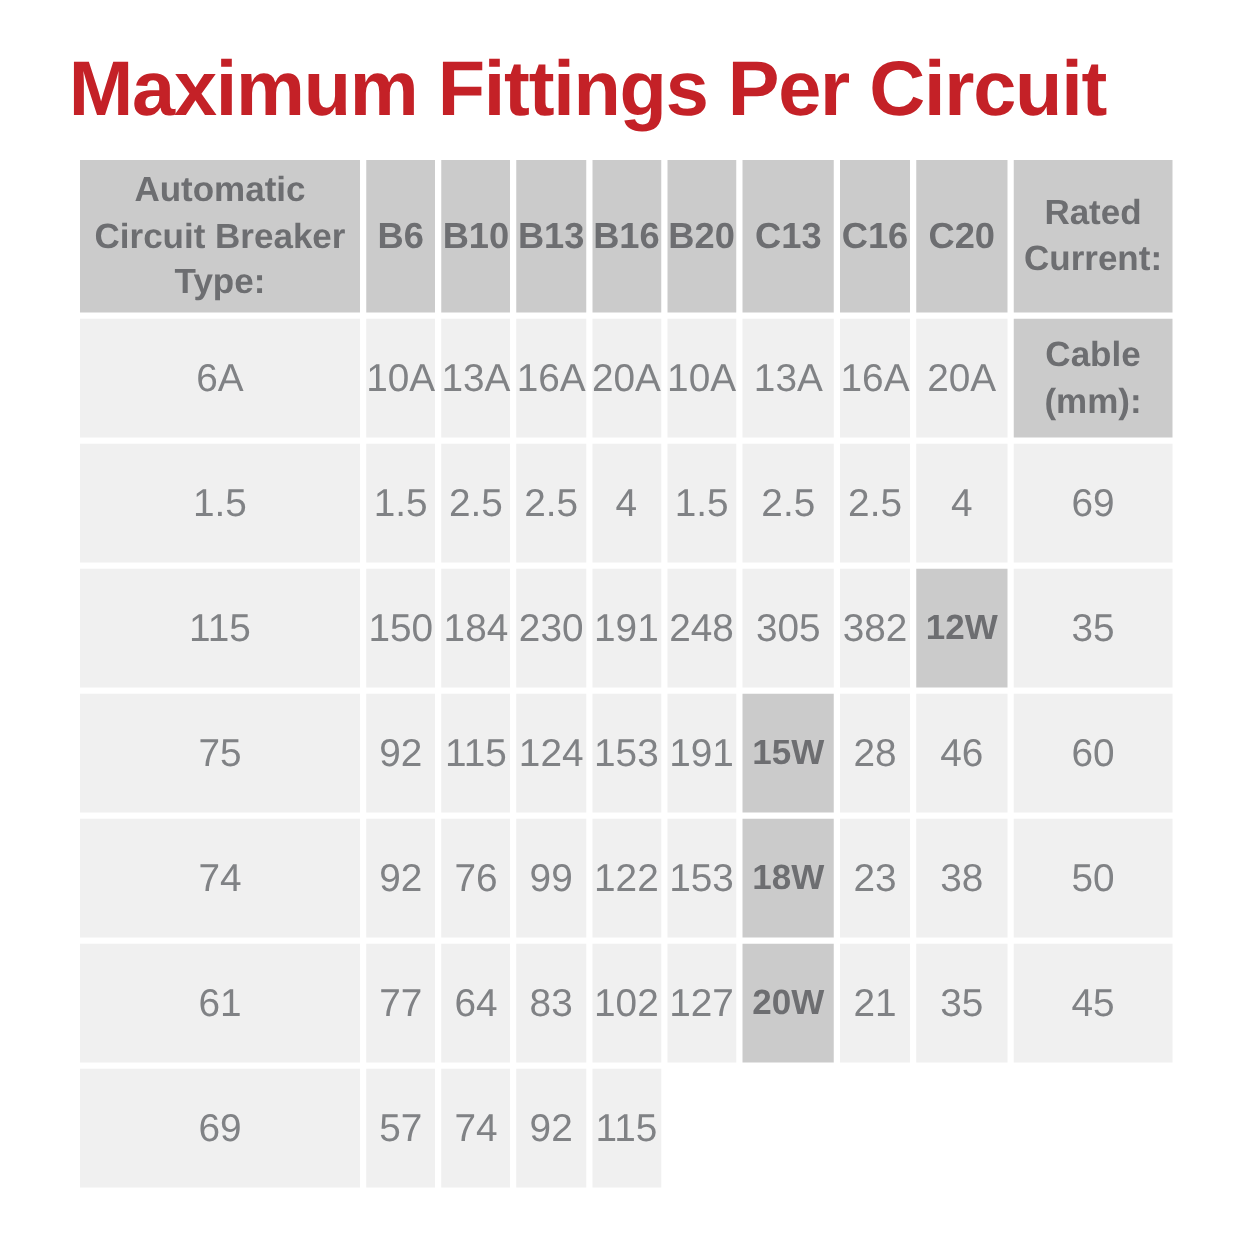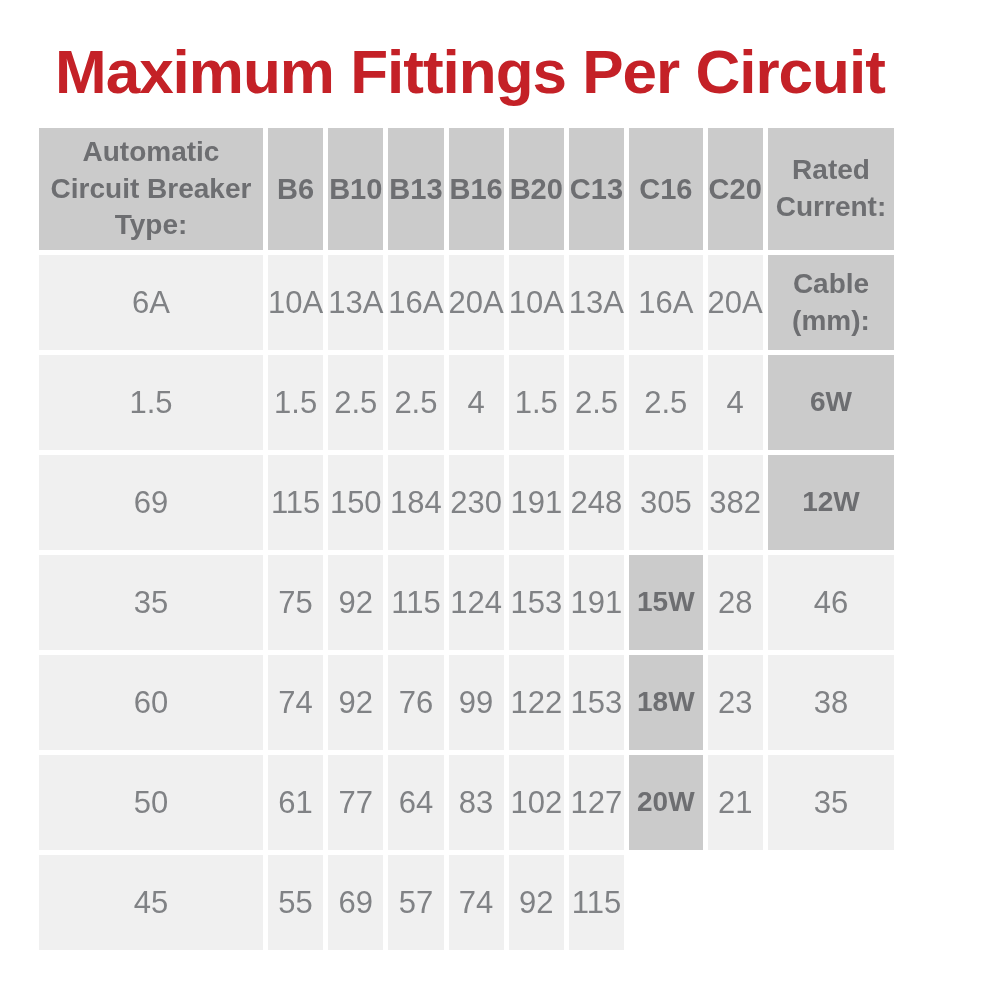--- a/index.html
+++ b/index.html
@@ -16,21 +16,21 @@
     margin: 0;
     font-size: 62px;
     font-weight: bold;
     color: #C42127;
     letter-spacing: -1px;
     white-space: nowrap;
   }
 
   .grid {
     position: absolute;
-    left: 39px; top: 128px;
+    left: 64px; top: 128px;
     width: 808px;
     display: grid;
     grid-template-columns: 224px repeat(9, 1fr);
     grid-template-rows: 122px repeat(7, 95px);
     gap: 5px;
   }
 
   .cell {
     display: flex;
     align-items: center;
@@ -95,21 +95,20 @@
     <div class="cell data">1.5</div>
     <div class="cell data">1.5</div>
     <div class="cell data">2.5</div>
     <div class="cell data">2.5</div>
     <div class="cell data">4</div>
     <div class="cell data">1.5</div>
     <div class="cell data">2.5</div>
     <div class="cell data">2.5</div>
     <div class="cell data">4</div>
 
-    <div class="cell label">6W</div>
     <div class="cell data">69</div>
     <div class="cell data">115</div>
     <div class="cell data">150</div>
     <div class="cell data">184</div>
     <div class="cell data">230</div>
     <div class="cell data">191</div>
     <div class="cell data">248</div>
     <div class="cell data">305</div>
     <div class="cell data">382</div>
 
@@ -141,20 +140,19 @@
     <div class="cell data">77</div>
     <div class="cell data">64</div>
     <div class="cell data">83</div>
     <div class="cell data">102</div>
     <div class="cell data">127</div>
 
     <div class="cell label">20W</div>
     <div class="cell data">21</div>
     <div class="cell data">35</div>
     <div class="cell data">45</div>
-    <div class="cell data">55</div>
     <div class="cell data">69</div>
     <div class="cell data">57</div>
     <div class="cell data">74</div>
     <div class="cell data">92</div>
     <div class="cell data">115</div>
   </div>
 </div>
 
 </body></html>

